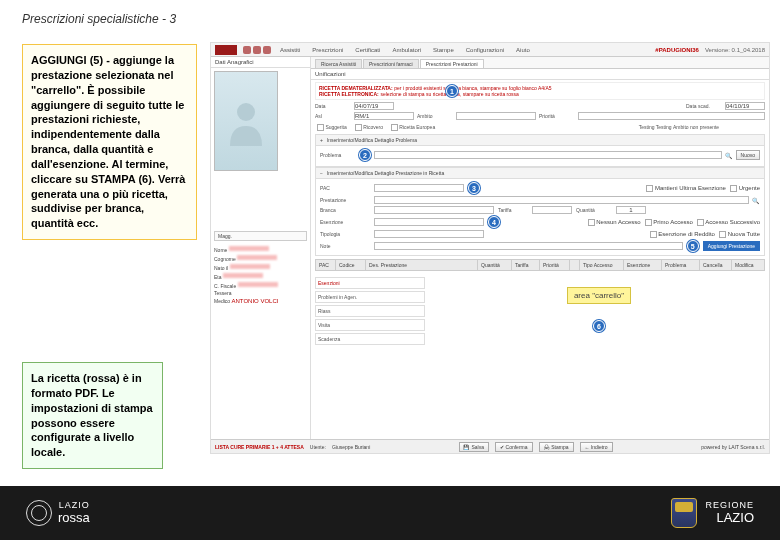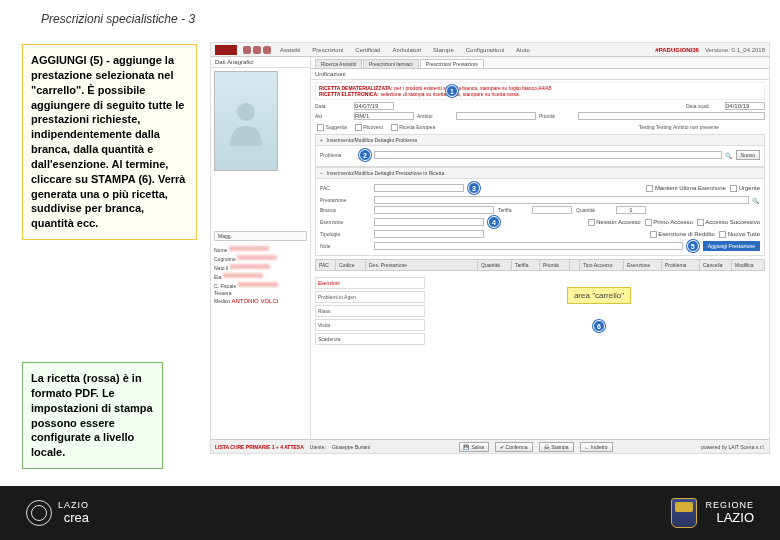--- a/index.html
+++ b/index.html
@@ -1,18 +1,18 @@
 <!DOCTYPE html>
 <html><head>
 <meta charset="utf-8">
 <style>
   * { box-sizing: border-box; margin: 0; padding: 0; }
   body { width: 780px; height: 540px; font-family: Arial, sans-serif; background: #fff; position: relative; }
   .slide { width: 100%; height: 100%; position: relative; }
-  .title { position: absolute; top: 12px; left: 22px; font-size: 12px; font-style: italic; color: #333; margin-left: 19px; }
+  .title { position: absolute; top: 12px; left: 22px; font-size: 12px; font-style: italic; color: #333; }
   .box1 { position: absolute; top: 44px; left: 22px; width: 175px; padding: 8px; border: 1px solid #f5c542; background: #fffef2; font-size: 11px; line-height: 1.35; }
   .box1 b { font-weight: bold; }
   .box2 { position: absolute; top: 362px; left: 22px; width: 141px; padding: 8px; border: 1px solid #7ab567; background: #f2fff2; font-size: 11px; line-height: 1.35; }
   .app-shot { position: absolute; top: 42px; left: 210px; width: 560px; height: 412px; border: 1px solid #ddd; background: #fff; font-size: 6px; color: #444; overflow: hidden; }
   .menubar { height: 14px; background: #f4f4f4; border-bottom: 1px solid #ccc; display: flex; align-items: center; gap: 6px; padding: 0 4px; }
   .menubar .logo { width: 22px; height: 10px; background: #9a1a1a; }
   .menubar .shields { display:flex; gap:2px; }
   .menubar .shields span { width:8px; height:8px; background:#b66; border-radius:2px; }
   .menubar .m { padding: 0 3px; color:#555; }
   .menubar .spacer { flex: 1; }
@@ -272,21 +272,21 @@
       <span class="sp"></span>
       <span>powered by LAIT Scena s.r.l.</span>
     </div>
   </div>
 
   <div class="footer">
     <div class="footer-left lazio-crea">
       <div class="ring"></div>
       <div class="txt">
           <div class="l1">LAZIO</div>
-          <div class="l2">crea</div>
+          <div class="l2">rossa</div>
         </div>
     </div>
     <div class="footer-right regione-lazio">
       <div class="shield"></div>
       <div class="txt">
           <div class="l1">REGIONE</div>
           <div class="l2">LAZIO</div>
         </div>
     </div>
   </div>

